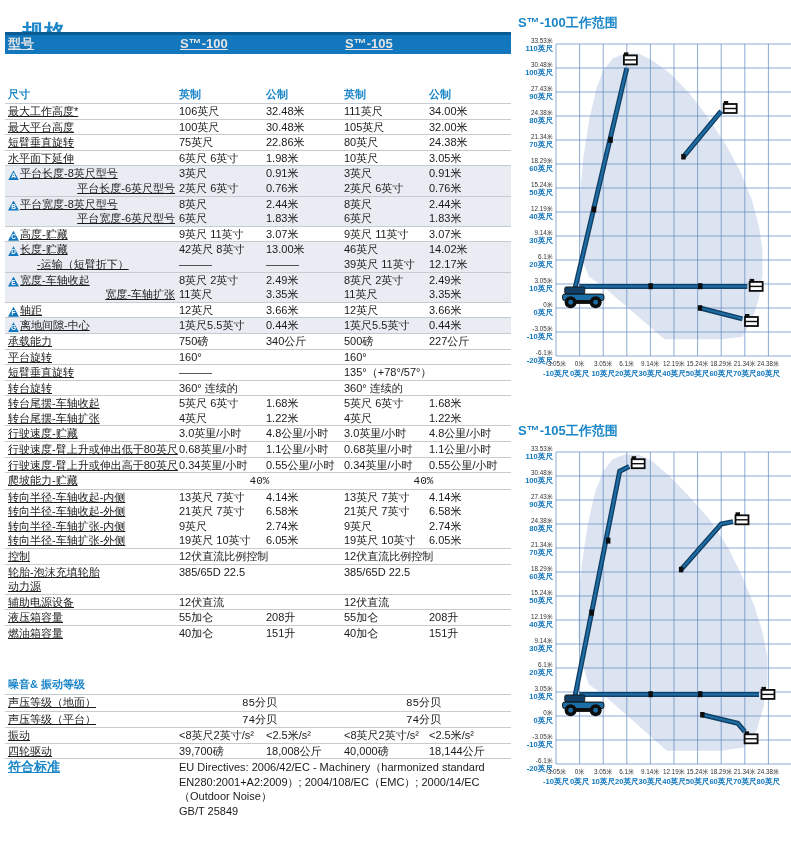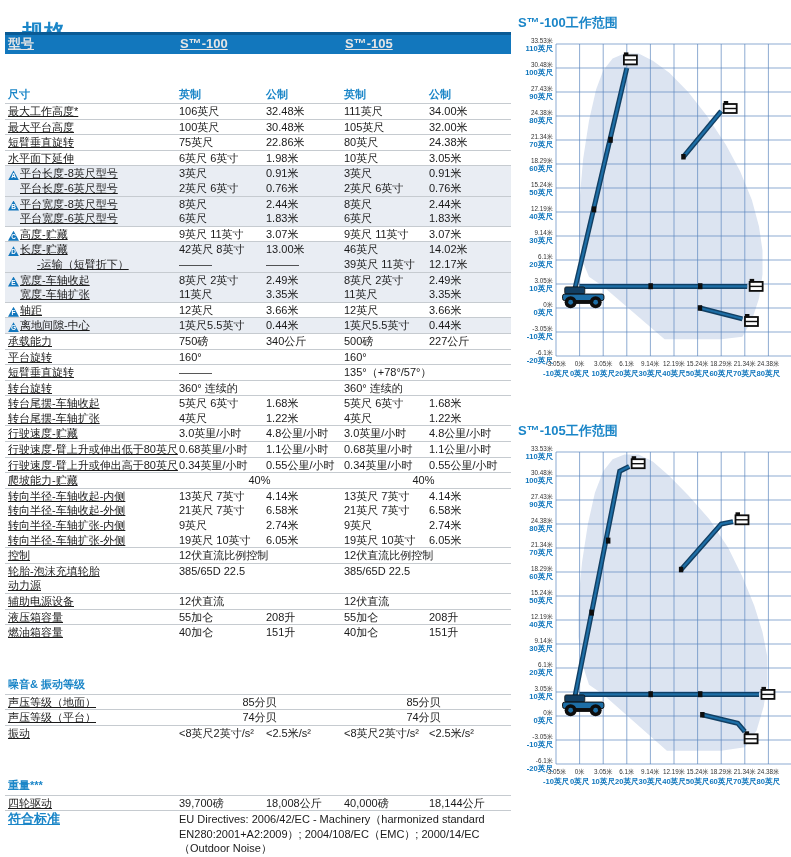--- a/index.html
+++ b/index.html
@@ -11,27 +11,27 @@
   .model-bar{background:var(--bar,#1277bd);border-top:3px solid var(--bardark,#0a5a94);color:#e5e5e5;font-weight:bold;font-size:13px;height:19px;align-items:center;text-decoration:underline;}
   .model-bar .cell{padding:0 3px;}
   .sec-row{margin:8px 0 2px;align-items:end;}
   .sec-title{color:var(--accent,#1b86c8);font-weight:bold;font-size:11px;padding-left:3px;white-space:nowrap;margin-top:29px;}
   .unit-h{color:var(--accent,#1b86c8);font-weight:bold;font-size:11px;padding:0 2px;}
   .row{font-size:11px;min-height:14.6px;align-items:baseline;}
   .row.shaded{background:var(--shade,#e9edf3);}
   .row.sep{border-top:1px solid #c6cbd0;}
   .cell{padding:0 2px;white-space:nowrap;line-height:1.3;}
   .label{padding-left:3px;text-decoration:underline;}
-  .label.ind1{padding-left:15px;}
+  .label.ind1{padding-left:15px;text-align:right;}
   .label.ind2{padding-left:32px;}
   .label.blue{color:var(--accent,#1b86c8);font-weight:bold;font-size:13px;}
   .tri{display:inline-block;width:11px;height:10px;background:var(--bar,#1277bd);clip-path:polygon(50% 0,0 100%,100% 100%);color:#fff;font-size:6.5px;font-weight:bold;text-align:center;line-height:12px;margin-right:1px;vertical-align:-1px;}
   .span2{grid-column:2 / span 2;}
   .span2b{grid-column:4 / span 2;}
-  .ctr{text-align:center;}
+  .ctr{text-align:center;font-family:Liberation Mono, monospace;}
   .spanall{grid-column:2 / span 4;white-space:pre-line;line-height:1.32;}
   .charts{position:absolute;left:516px;top:14px;width:276px;}
   .chart-block{margin-bottom:34px;}
   .chart-title{color:var(--accent,#1b86c8);font-size:13px;font-weight:bold;margin:0 0 4px 2px;}
   svg text.tm{font-size:6.3px;fill:#333;font-family:"Liberation Sans",sans-serif;}
   svg text.tf{font-size:7.6px;font-weight:bold;fill:var(--bar,#1277bd);font-family:"Liberation Sans",sans-serif;}
 </style>
 </head>
 <body>
 
@@ -290,23 +290,20 @@
         <div class="cell label">声压等级（平台）</div>
         <div class="cell span2 ctr">74分贝</div>
         <div class="cell span2b ctr">74分贝</div>
       </div>
       <div class="row grid5 sep">
         <div class="cell label">振动</div>
         <div class="cell">&lt;8英尺2英寸/s²</div>
         <div class="cell">&lt;2.5米/s²</div>
         <div class="cell">&lt;8英尺2英寸/s²</div>
         <div class="cell">&lt;2.5米/s²</div>
-      </div>
-      <div class="sec-row grid5">
-        <div class="sec-title">重量***</div>
       </div>
       <div class="row grid5 sep">
         <div class="cell label">四轮驱动</div>
         <div class="cell">39,700磅</div>
         <div class="cell">18,008公斤</div>
         <div class="cell">40,000磅</div>
         <div class="cell">18,144公斤</div>
       </div>
       <div class="row grid5 sep">
         <div class="cell label blue">符合标准</div>

